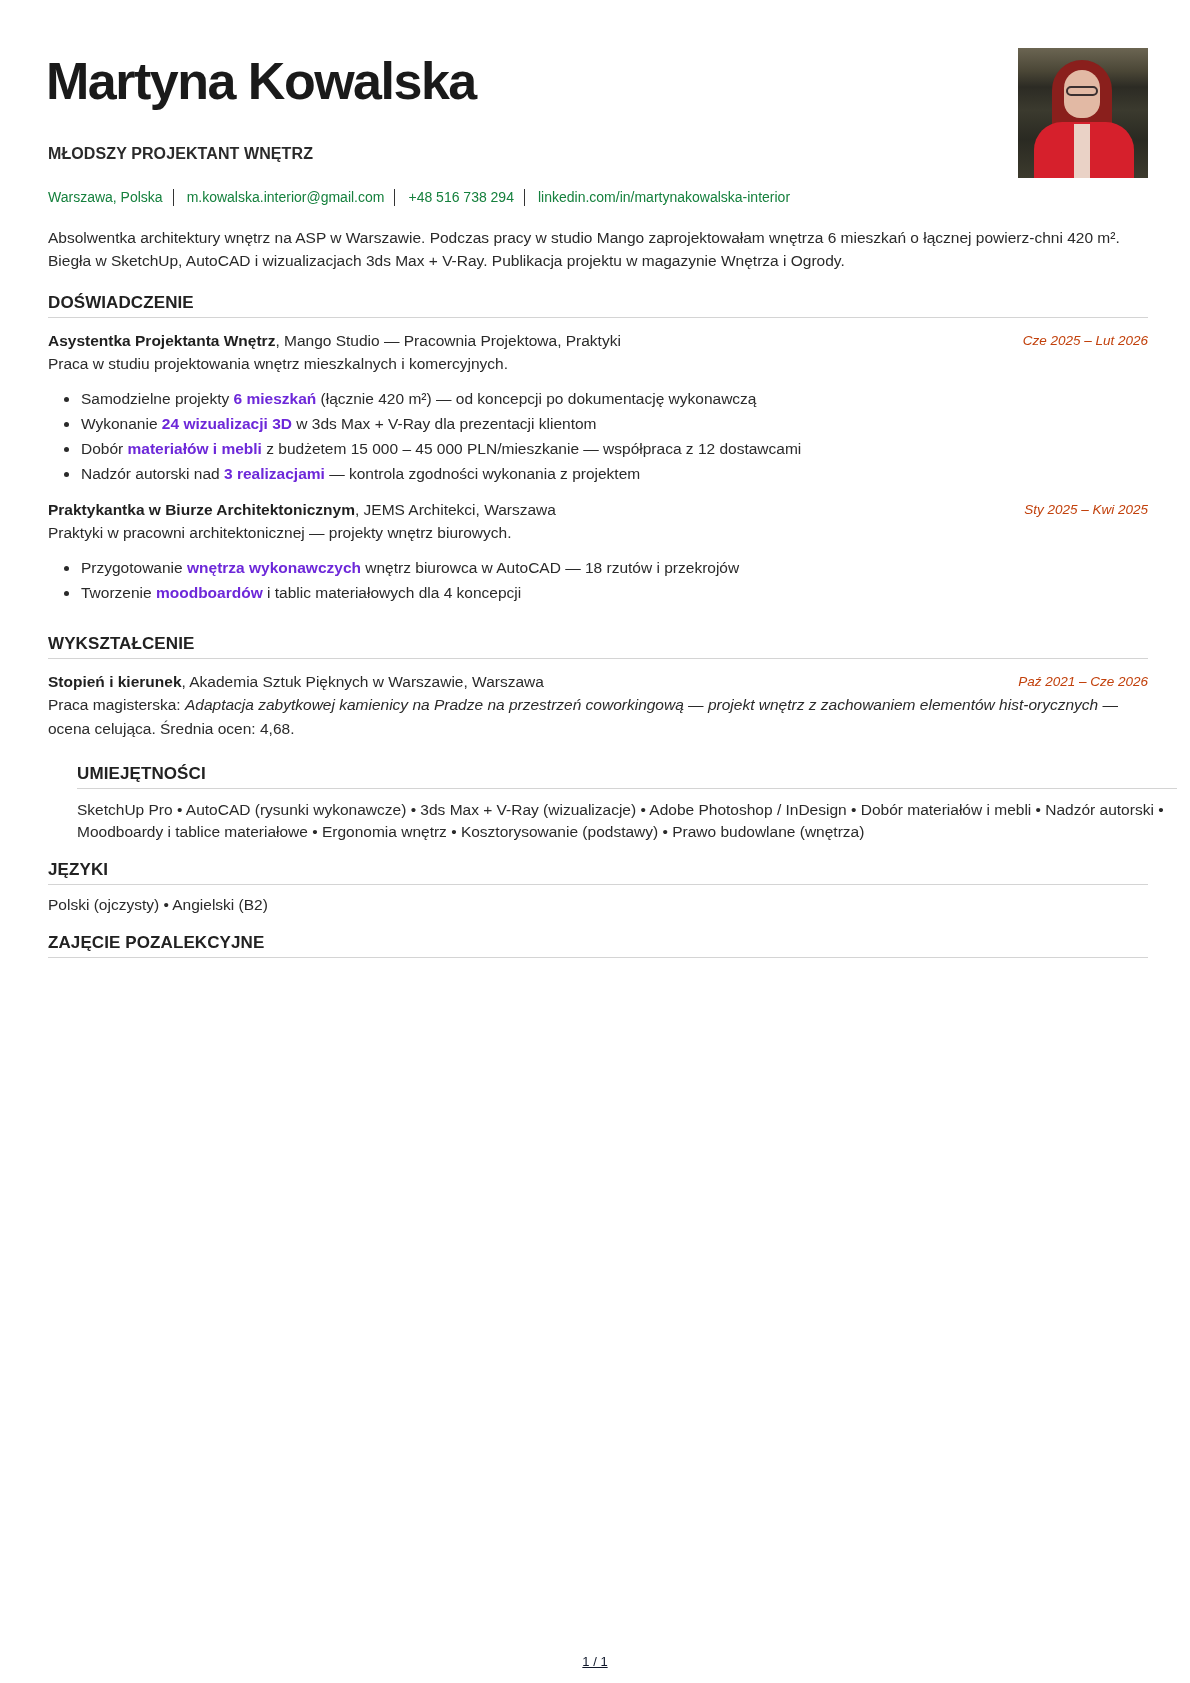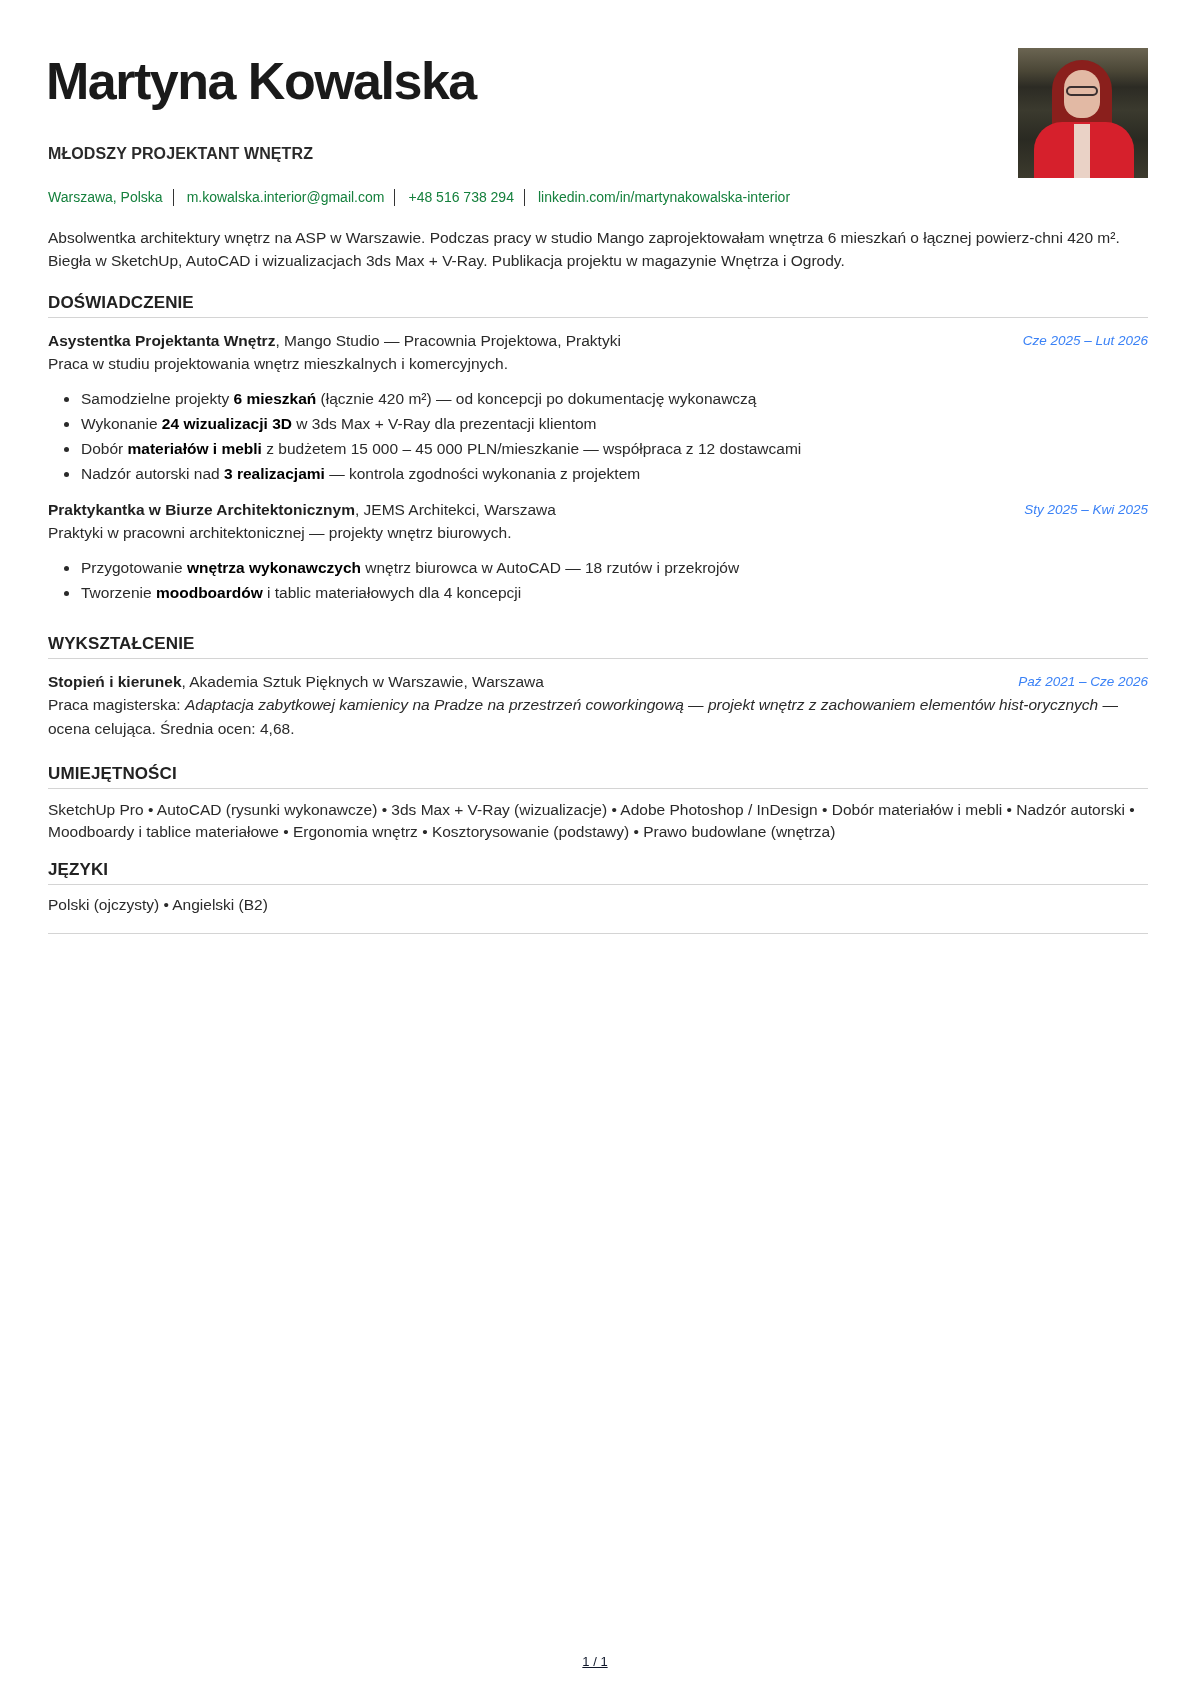--- a/index.html
+++ b/index.html
@@ -66,33 +66,33 @@
     font-size: 17px; font-weight: 700; color: #222; letter-spacing: 0.1px;
     height: 24px;
   }
   .rule { height: 1px; background: #d4d4d4; margin-top: 0; }
 
   .entry-head {
     position: relative; font-size: 15.5px; line-height: 22px; color: #2a2a2a; white-space: nowrap;
   }
   .entry-head b { font-weight: 700; color: #1f1f1f; }
   .entry-date {
-    position: absolute; right: 0; top: 0; font-size: 13.5px; font-style: italic; color: #3b82f6;
+    position: absolute; right: 0; top: 0; font-size: 13.5px; font-style: italic; color: #c2410c;
   }
   .entry-desc { font-size: 15.5px; line-height: 24px; color: #2a2a2a; }
   .entry-desc i { font-style: italic; }
 
   ul.bullets { list-style: none; margin-top: 10px; margin-left: 16px; }
   ul.bullets li {
     position: relative; padding-left: 17px; font-size: 15.5px; line-height: 25px; color: #2a2a2a; white-space: nowrap;
   }
   ul.bullets li::before {
     content: ""; position: absolute; left: 0; top: 11px; width: 5px; height: 5px; border-radius: 50%; background: #2a2a2a;
   }
-  ul.bullets li b { font-weight: 700; color: #000000; }
+  ul.bullets li b { font-weight: 700; color: #6d28d9; }
 
   .plain { font-size: 15.5px; line-height: 22px; color: #2a2a2a; }
 
   .footer {
     position: absolute; left: 0; width: 1190px; top: 1654px; text-align: center;
     font-size: 13px; color: #0f172a; text-decoration: underline;
   }
 </style>
 </head>
 <body>
@@ -160,30 +160,31 @@
     <div class="rule"></div>
     <div style="margin-top:12px;">
       <div class="entry-head">
         <b>Stopień i kierunek</b><span>, Akademia Sztuk Pięknych w Warszawie, Warszawa</span>
         <span class="entry-date">Paź 2021 – Cze 2026</span>
       </div>
       <div class="entry-desc"><span>Praca magisterska: </span><i>Adaptacja zabytkowej kamienicy na Pradze na przestrzeń coworkingową — projekt wnętrz z zachowaniem elementów hist-orycznych</i><span> — ocena celująca. Średnia ocen: 4,68.</span></div>
     </div>
   </div>
 
-  <div class="section" style="top:764px;">
+  <div class="section" style="top:764px;margin-left:29px;">
     <div class="section-title">UMIEJĘTNOŚCI</div>
     <div class="rule"></div>
     <div class="plain" style="margin-top:10px;">SketchUp Pro • AutoCAD (rysunki wykonawcze) • 3ds Max + V-Ray (wizualizacje) • Adobe Photoshop / InDesign • Dobór materiałów i mebli • Nadzór autorski • Moodboardy i tablice materiałowe • Ergonomia wnętrz • Kosztorysowanie (podstawy) • Prawo budowlane (wnętrza)</div>
   </div>
 
   <div class="section" style="top:860px;">
     <div class="section-title">JĘZYKI</div>
     <div class="rule"></div>
     <div class="plain" style="margin-top:9px;">Polski (ojczysty) • Angielski (B2)</div>
   </div>
 
   <div class="section" style="top:933px;">
+    <div class="section-title">ZAJĘCIE POZALEKCYJNE</div>
     <div class="rule"></div>
   </div>
 </div>
 
 <div class="footer">1 / 1</div>
 
 </body></html>

